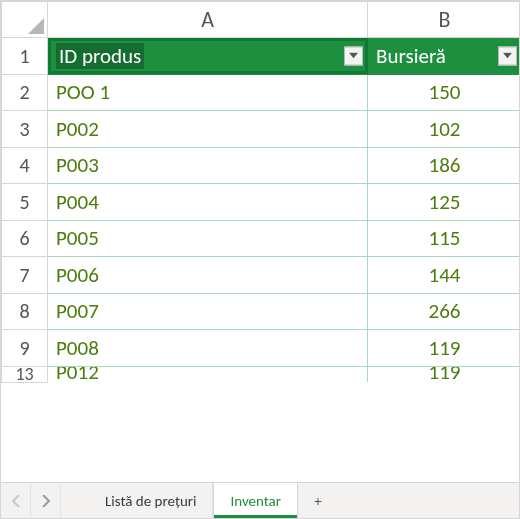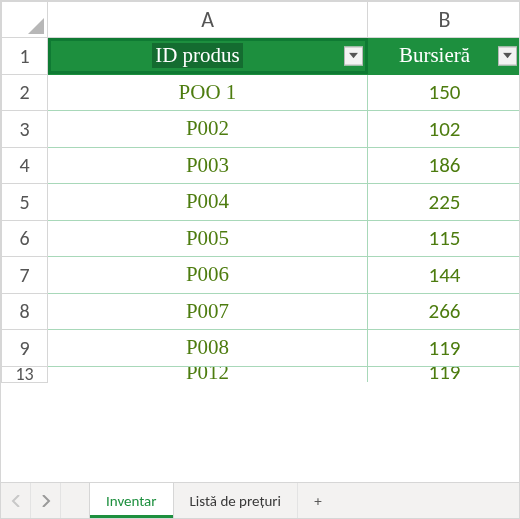--- a/index.html
+++ b/index.html
@@ -35,21 +35,21 @@
       background:#fff; color:#555; font-weight:400; font-size:20px;
       border:1px solid #d6d6d6; text-align:center; height:36.5px;
     }
 
     
     td.cell {
       border:1px solid #a8d8b9; font-size:21px; padding:0 8px;
       height:36.5px; color:#4d7c0f; background:#fff; white-space:nowrap;
     }
     td.cell.num { text-align:center; }
-    td.cell.txt { text-align:center;font-family:Liberation Serif, serif; }
+    td.cell.txt { text-align:left; }
 
     
     tr.thead td.cell {
       background:#1d8f3e; color:#fff; border:1px solid #1d8f3e; position:relative;
     }
     td.hlabel { padding-right:28px; }
 
     
     tr.thead td.cell:first-of-type .cell-inner {
       display:inline-block; background:#146c30; padding:0 3px;
@@ -151,21 +151,21 @@
         <td class="cell num">102</td>
       </tr>
       <tr>
         <th class="rowhdr">4</th>
         <td class="cell txt">P003</td>
         <td class="cell num">186</td>
       </tr>
       <tr>
         <th class="rowhdr">5</th>
         <td class="cell txt">P004</td>
-        <td class="cell num">225</td>
+        <td class="cell num">125</td>
       </tr>
       <tr>
         <th class="rowhdr">6</th>
         <td class="cell txt">P005</td>
         <td class="cell num">115</td>
       </tr>
       <tr>
         <th class="rowhdr">7</th>
         <td class="cell txt">P006</td>
         <td class="cell num">144</td>
@@ -195,24 +195,24 @@
       <svg width="10" height="12" viewBox="0 0 10 12">
           <path d="M8 0 L2 6 L8 12" stroke="#c8c8c8" stroke-width="2" fill="none"></path>
         </svg>
     </div>
     <div class="navbtn">
       <svg width="10" height="12" viewBox="0 0 10 12">
           <path d="M2 0 L8 6 L2 12" stroke="#9a9a9a" stroke-width="2" fill="none"></path>
         </svg>
     </div>
     <div class="spacer"></div>
+    <div class="tab inactive">
+      <span>Listă de prețuri</span>
+    </div>
     <div class="tab active">
       <span>Inventar</span>
-    </div>
-    <div class="tab inactive">
-      <span>Listă de prețuri</span>
     </div>
     <div class="addbtn">
       <span>+</span>
     </div>
     <div class="flex"></div>
   </div>
 </div>
 
 </body></html>

